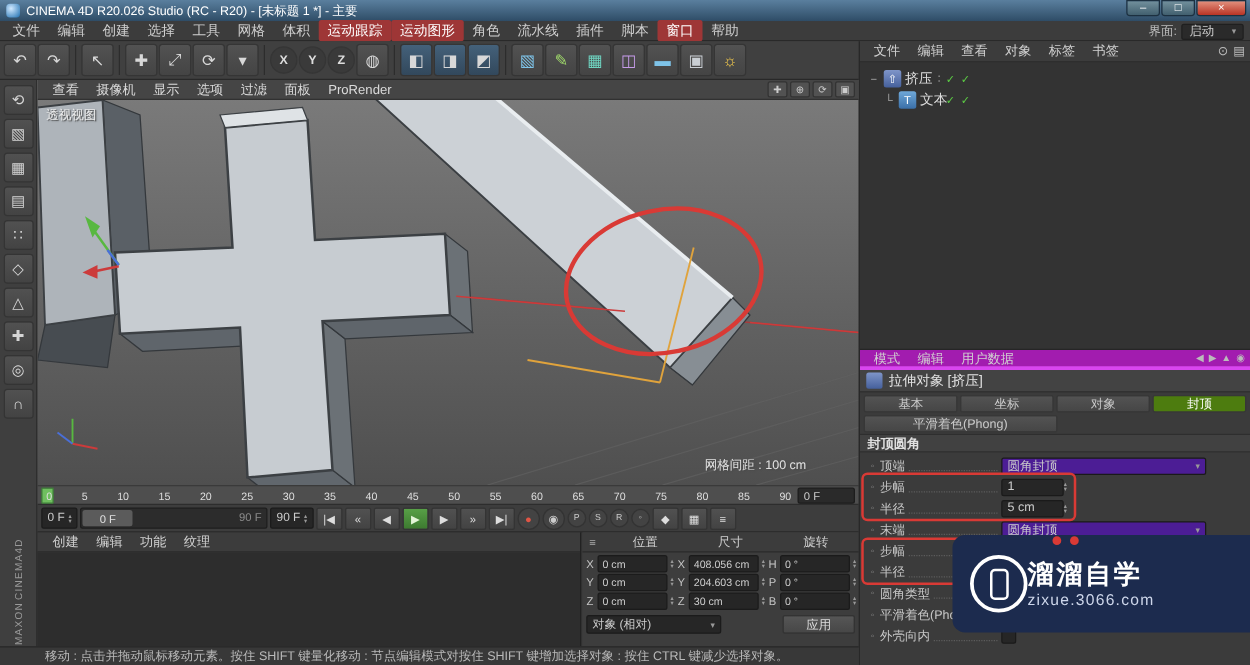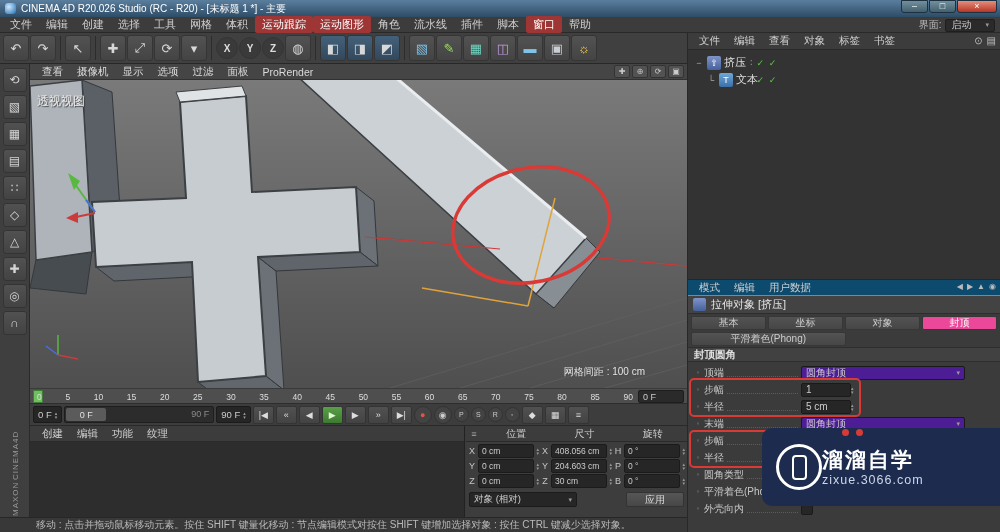--- a/index.html
+++ b/index.html
@@ -35,21 +35,21 @@
   .lbtn{width:24px;height:24px;background:linear-gradient(#515151,#434343);border:1px solid #343434;border-radius:3px;display:flex;align-items:center;justify-content:center;font-size:12px;color:#d5d5d5;flex:none}
   .brand{position:absolute;left:1px;top:436px;height:80px;width:28px;writing-mode:vertical-rl;transform:rotate(180deg);font-size:8px;color:#9a9a9a;letter-spacing:1px;display:flex;gap:2px;align-items:center}
   .brand span{display:block}
 
   
   .viewport{position:absolute;left:30px;top:64px;width:657px;height:324px;background:linear-gradient(#7c7c7c,#4f4f4f);overflow:hidden}
   .vp-menu{position:relative;height:16px;background:#454545;border-bottom:1px solid #313131;display:flex;align-items:center;padding-left:5px}
   .vpi{padding:0 7px;font-size:10.5px;color:#dadada;white-space:nowrap}
   .vp-nav{position:absolute;right:3px;top:1px;display:flex;gap:2px}
   .nbtn{width:16px;height:13px;background:#525252;border:1px solid #333;border-radius:2px;font-size:8px;color:#ccc;display:flex;align-items:center;justify-content:center}
-  .vp-label{position:absolute;left:7px;top:29px;font-size:12px;color:#ececec;text-shadow:1px 1px 1px #3a3a3a;z-index:3}
+  .vp-label{position:absolute;left:7px;top:21px;font-size:10px;color:#ececec;text-shadow:1px 1px 1px #3a3a3a;z-index:3}
   .vp-gridtext{position:absolute;right:42px;bottom:9px;font-size:10px;color:#e2e2e2;text-shadow:1px 1px 1px #484848;z-index:3}
   svg.scene{position:absolute;left:0;top:16px;width:657px;height:308px;display:block}
 
   
   .ruler{position:absolute;left:30px;top:388px;width:657px;height:16px;background:#4e4e4e;border-top:1px solid #3a3a3a;border-bottom:1px solid #2d2d2d}
   .rmark{position:absolute;left:3px;top:1px;width:10px;height:13px;background:#6fbf5f;border:1px solid #3e7d38;border-radius:1px}
   .rnum{position:absolute;left:7px;right:54px;top:3px;display:flex;justify-content:space-between;font-size:8.5px;color:#dedede}
   .rframe{position:absolute;right:3px;top:1px;width:46px;height:13px;background:#2a2a2a;border:1px solid #1d1d1d;border-radius:2px;font-size:9px;color:#ccc;display:flex;align-items:center;padding:0 4px}
   .transport{position:absolute;left:30px;top:404px;width:657px;height:22px;background:#3d3d3d;border-bottom:1px solid #292929;display:flex;align-items:center;gap:2px;padding:0 3px}
   .tb-input{height:17px;background:#262626;border:1px solid #1b1b1b;border-radius:2px;color:#ccc;font-size:9.5px;display:flex;align-items:center;padding:0 4px;gap:3px;flex:none}
@@ -93,27 +93,27 @@
   .om-row{position:relative;display:flex;align-items:center;height:17px;gap:3px;color:#ddd}
   .om-row.child{padding-left:12px}
   .expbox{width:10px;text-align:center;font-size:9px;color:#aaa;flex:none}
   .oicon{width:14px;height:14px;border-radius:2px;display:flex;align-items:center;justify-content:center;font-size:9px;color:#fff;flex:none}
   .oicon.extrude{background:linear-gradient(#7f95c9,#45609c)}
   .oicon.textspline{background:linear-gradient(#6fa8d8,#3a6fa8)}
   .om-state{position:absolute;left:56px;display:flex;align-items:center;gap:4px}
   .om-dots{color:#8f8f8f;font-size:10px}
   .om-checks{color:#5bc944;font-size:9px;letter-spacing:1px}
 
-  .am-menu{height:16px;background:#0c4a6e;border-bottom:1px solid #d946ef;display:flex;align-items:center;padding-left:4px;position:relative}
+  .am-menu{height:16px;background:#a21caf;border-bottom:3px solid #d946ef;display:flex;align-items:center;padding-left:4px;position:relative}
   .am-nav{position:absolute;right:4px;top:2px;display:flex;gap:4px;font-size:8px;color:#bbb}
   .am-title{height:18px;background:#434343;border-bottom:1px solid #2d2d2d;display:flex;align-items:center;gap:5px;padding-left:5px;font-size:11px;color:#e2e2e2}
   .am-oicon{width:13px;height:13px;border-radius:2px;background:linear-gradient(#7f95c9,#45609c);flex:none}
   .am-tabs{display:flex;gap:2px;padding:2px 3px 0}
   .tab{flex:1;height:14px;background:linear-gradient(#535353,#464646);border:1px solid #373737;border-radius:2px;font-size:10px;color:#ccc;display:flex;align-items:center;justify-content:center;white-space:nowrap}
-  .tab.active{background:#ec4899;color:#fff}
+  .tab.active{background:#4d7c0f;color:#fff}
   .tab2row{display:flex;padding:2px 3px 1px}
   .tab.half{flex:0 0 50.5%}
   .am-section{height:15px;display:flex;align-items:center;padding-left:6px;font-size:10.5px;font-weight:bold;color:#e0e0e0;background:#414141;border-top:1px solid #2e2e2e;border-bottom:1px solid #2e2e2e}
   .am-rows{padding:2px 4px 0;display:flex;flex-direction:column}
   .arow{height:17px;display:flex;align-items:center;font-size:10px;color:#c8c8c8}
   .akey{width:12px;color:#8a8a8a;font-size:8px;text-align:center;flex:none}
   .akey::before{content:"◦"}
   .lblwrap{display:flex;align-items:flex-end;width:97px;flex:none;min-width:0}
   .albl{white-space:nowrap}
   .adots{flex:1;min-width:4px;border-bottom:1px dotted #5c5c5c;margin:0 3px 3px}

